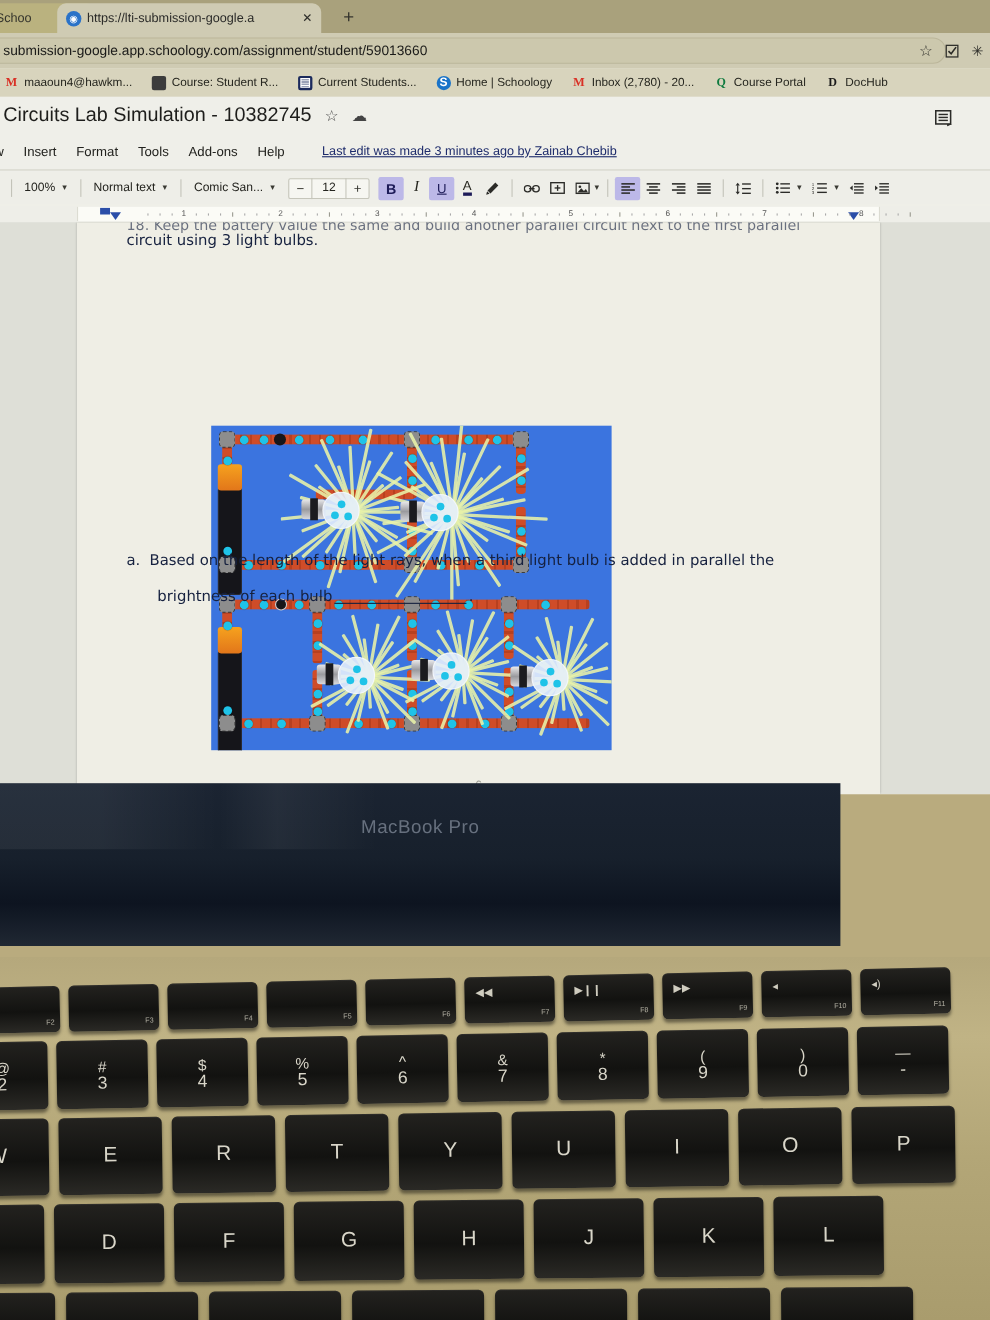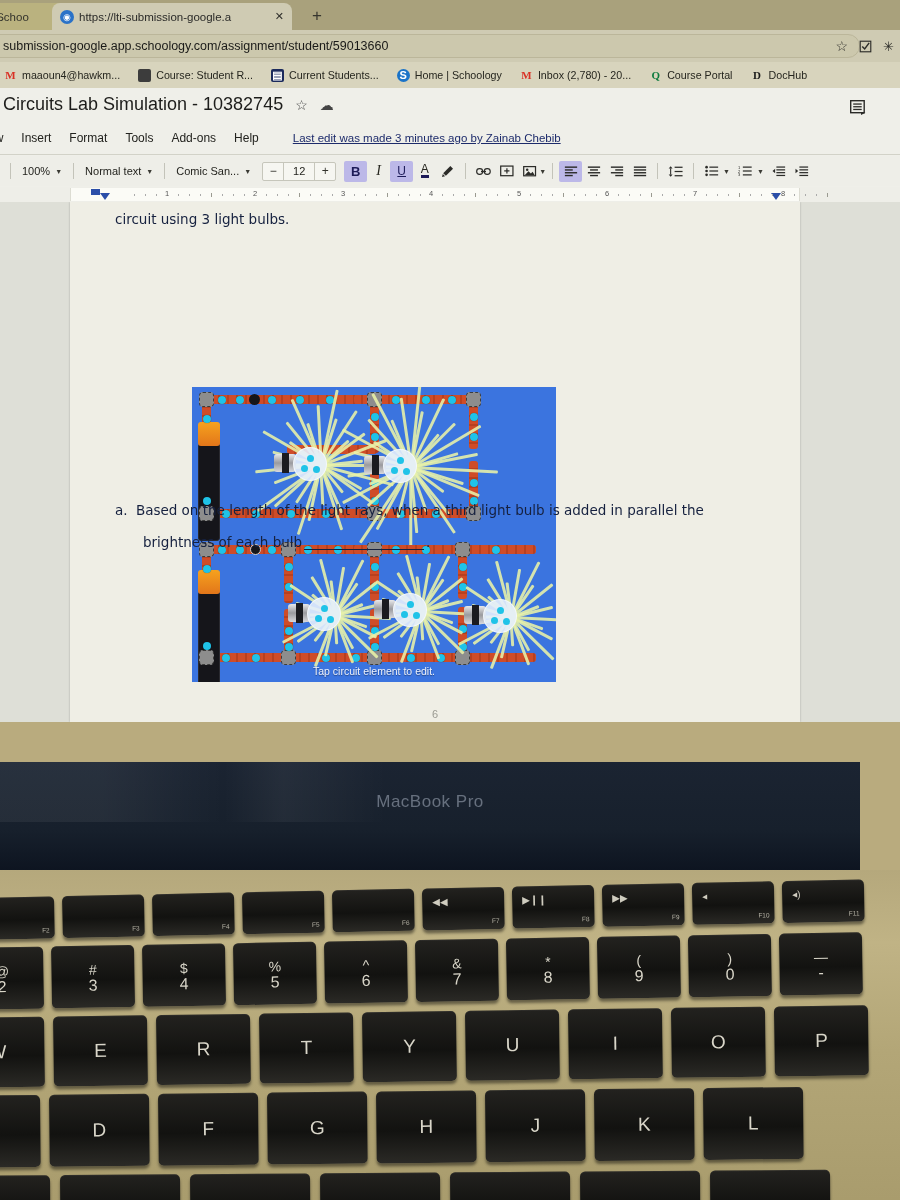--- a/index.html
+++ b/index.html
@@ -242,21 +242,21 @@
   .rays { position: absolute; pointer-events: none; }
   .ray { position: absolute; left: 50%; top: 50%; height: 2.5px; background: #e9f2a8;
     transform-origin: 0 50%; border-radius: 1px; opacity: .88; }
 
   
   .page-num { position: absolute; left: 50%; bottom: 2px; transform: translateX(-50%);
     font-size: 11px; color: #9a9a92; }
 
   
   #bezel {
-    position: absolute; left: 0; top: 762px; width: 860px; height: 148px;
+    position: absolute; left: 0; top: 712px; width: 764px; height: 148px;
     background: linear-gradient(180deg,#1b2432 0%,#17202c 46%,#0d1420 74%,#202833 100%);
   }
   #bezel .mbp {
     position: absolute; left: 0; top: 30px; width: 100%;
     text-align: center; font-size: 17px; letter-spacing: .5px;
     color: rgba(175,185,200,.52);
   }
   #bezel .gloss {
     position: absolute; left: 0; top: 0; width: 100%; height: 60px;
     background: linear-gradient(90deg, rgba(255,255,255,.06) 0 12%, transparent 26%, rgba(255,255,255,.05) 33%, transparent 45%);
@@ -594,20 +594,21 @@
             <div class="dot" style="left: 690px;"></div>
             <div class="dot" style="left: 734px;"></div>
             <div class="dot" style="left: 679px;"></div>
             <div class="dot" style="left: 745px;"></div>
           </div>
       </div>
 
       <div class="canvas">
         <div class="page">
 
+          <div class="doctext line-cut">18. Keep the battery value the same and build another parallel circuit next to the first parallel</div>
           <div class="doctext q18">circuit using 3 light bulbs.</div>
 
           <div class="simwrap">
 
             <div class="wire" style="left:10px;  top:8px;   width:160px; height:9px;"></div>
             <div class="wire" style="left:162px; top:8px;   width:118px; height:9px;"></div>
             <div class="wire v" style="left:10px; top:12px;  width:9px;  height:44px;"></div>
             <div class="wire v" style="left:10px; top:106px; width:9px;  height:22px;"></div>
             <div class="wire" style="left:10px;  top:122px; width:155px; height:9px;"></div>
             <div class="wire" style="left:160px; top:122px; width:125px; height:9px;"></div>
@@ -903,21 +904,20 @@
             <div class="bulb" style="left:272px; top:212px;">
               <div class="base"></div>
               <div class="collar"></div>
               <div class="glass">
                 <div class="fil" style="left:13px;top:7px;"></div>
                 <div class="fil" style="left:7px;top:17px;"></div>
                 <div class="fil" style="left:19px;top:18px;"></div>
               </div>
             </div>
 
-            <div class="sim-caption">Tap circuit element to edit.</div>
           </div>
 
           <div class="doctext qa">
             <span>a.</span>
             <span style="margin-left:4px;">Based on the length of the light rays, when a third light bulb is added in parallel the</span>
             <span class="ind">
               <span>brightness of each bulb</span><span class="blank-line"></span><span>.</span>
             </span>
           </div>
 

